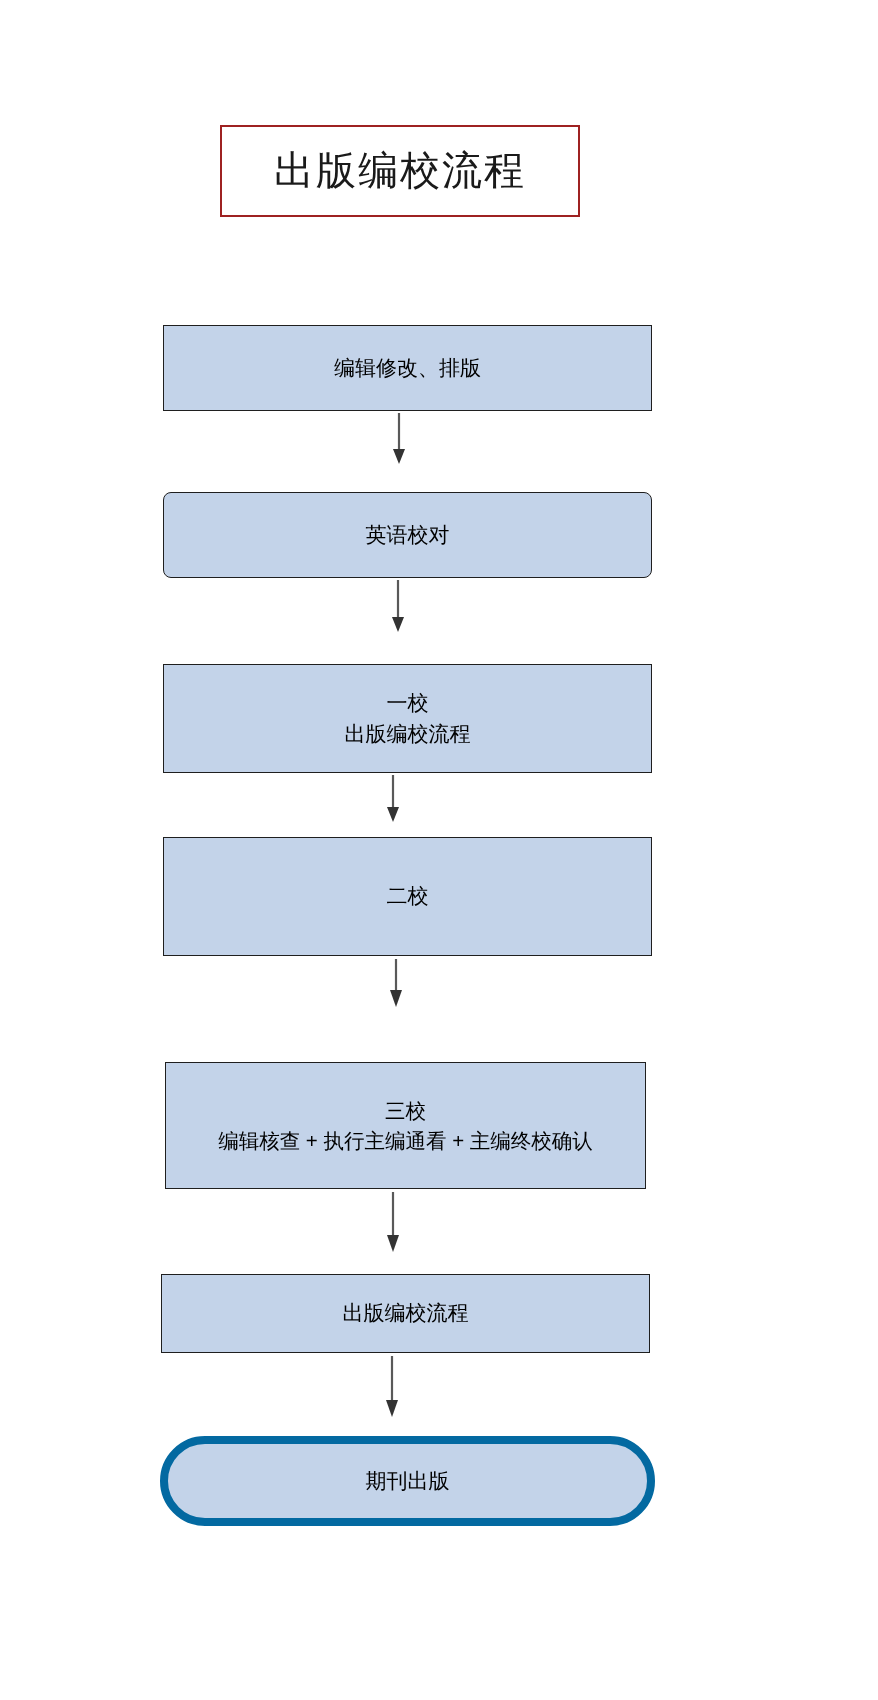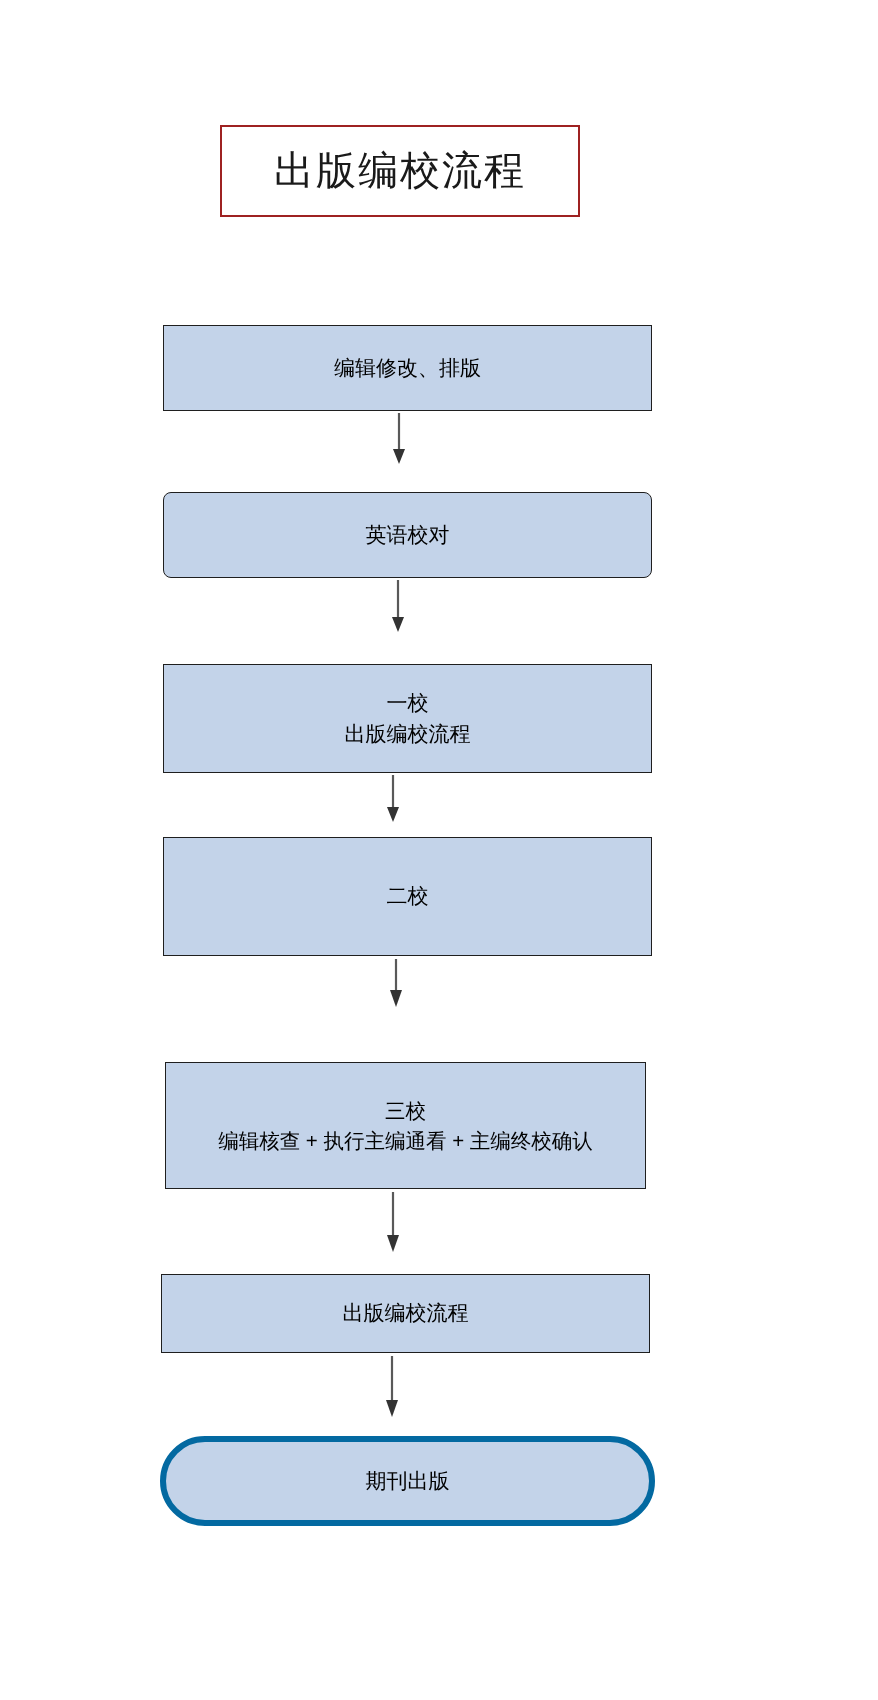--- a/index.html
+++ b/index.html
@@ -84,21 +84,21 @@
 
   
   .term-oval {
     position: absolute;
     left: 160px;
     top: 1389px;
     width: 495px;
     height: 90px;
     box-sizing: border-box;
     background: #c3d3e9;
-    border: 6px solid #0369a1;
+    border: 8px solid #0369a1;
     border-radius: 45px / 45px;
     display: flex;
     align-items: center;
     justify-content: center;
     color: #000000;
     font-size: 21px;
   }
 
   
   .arrow {

